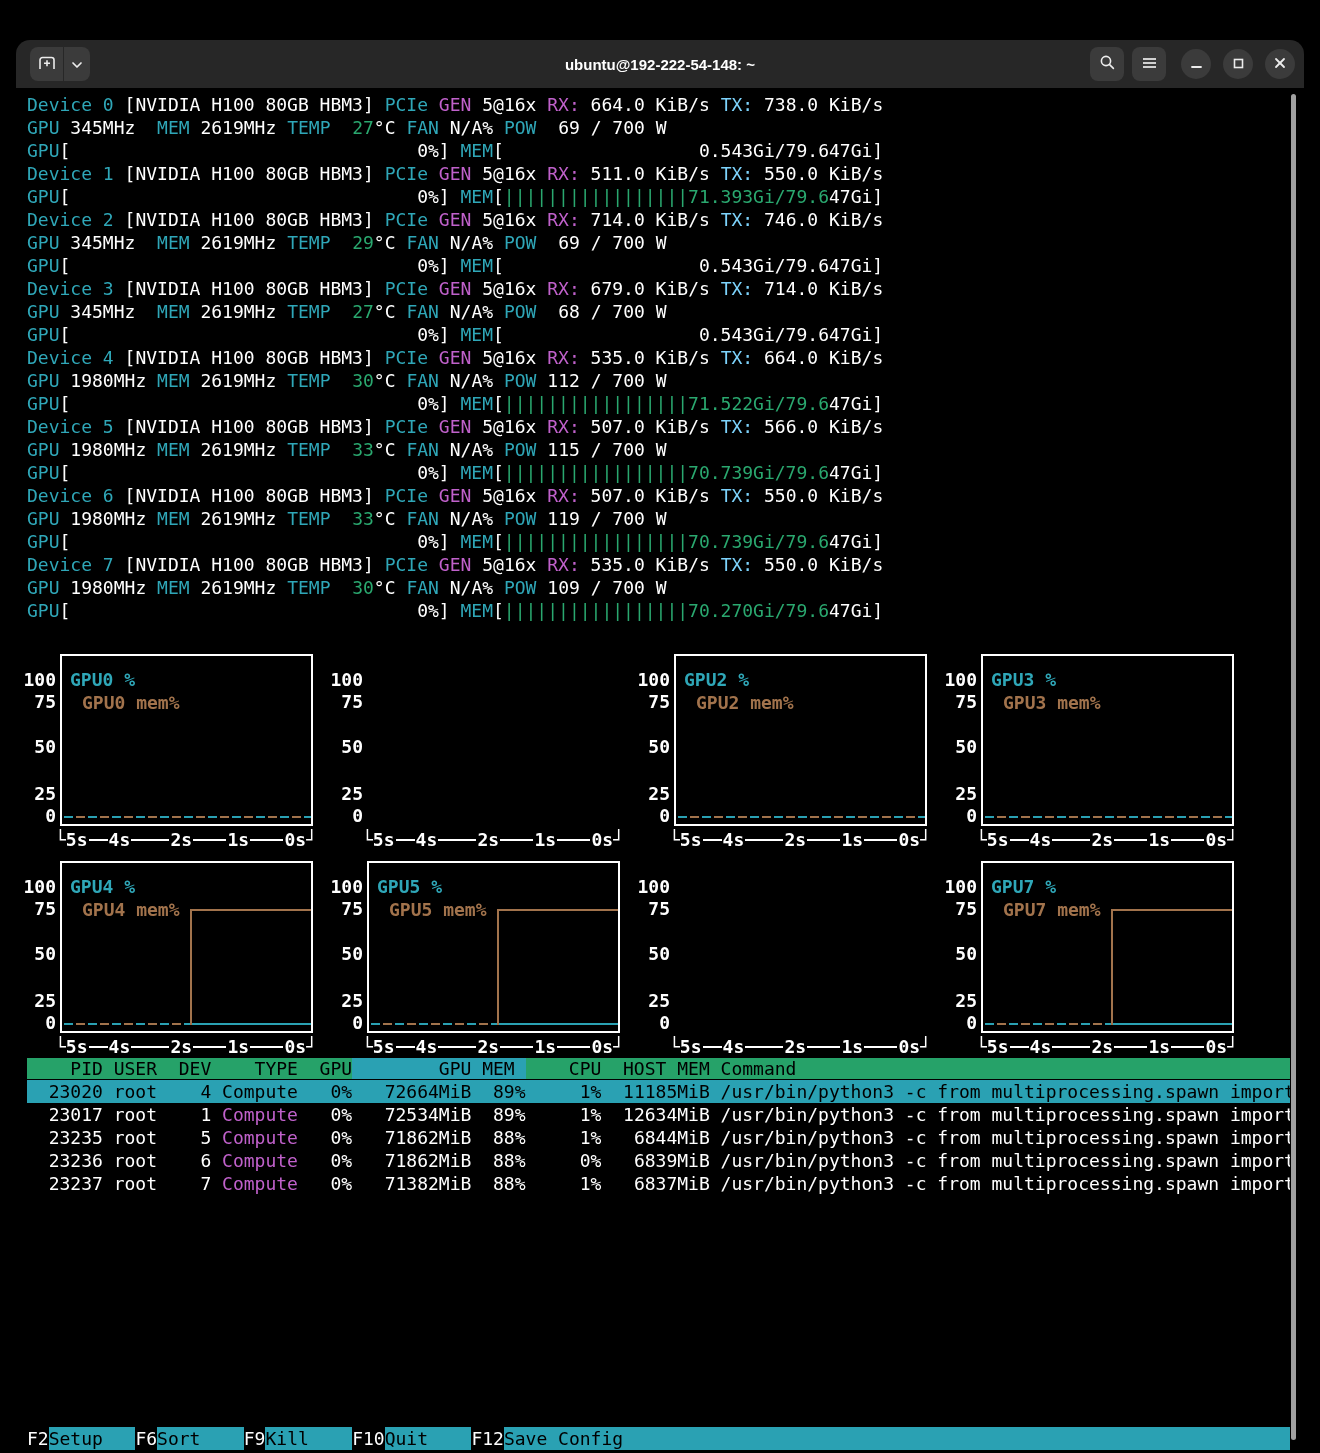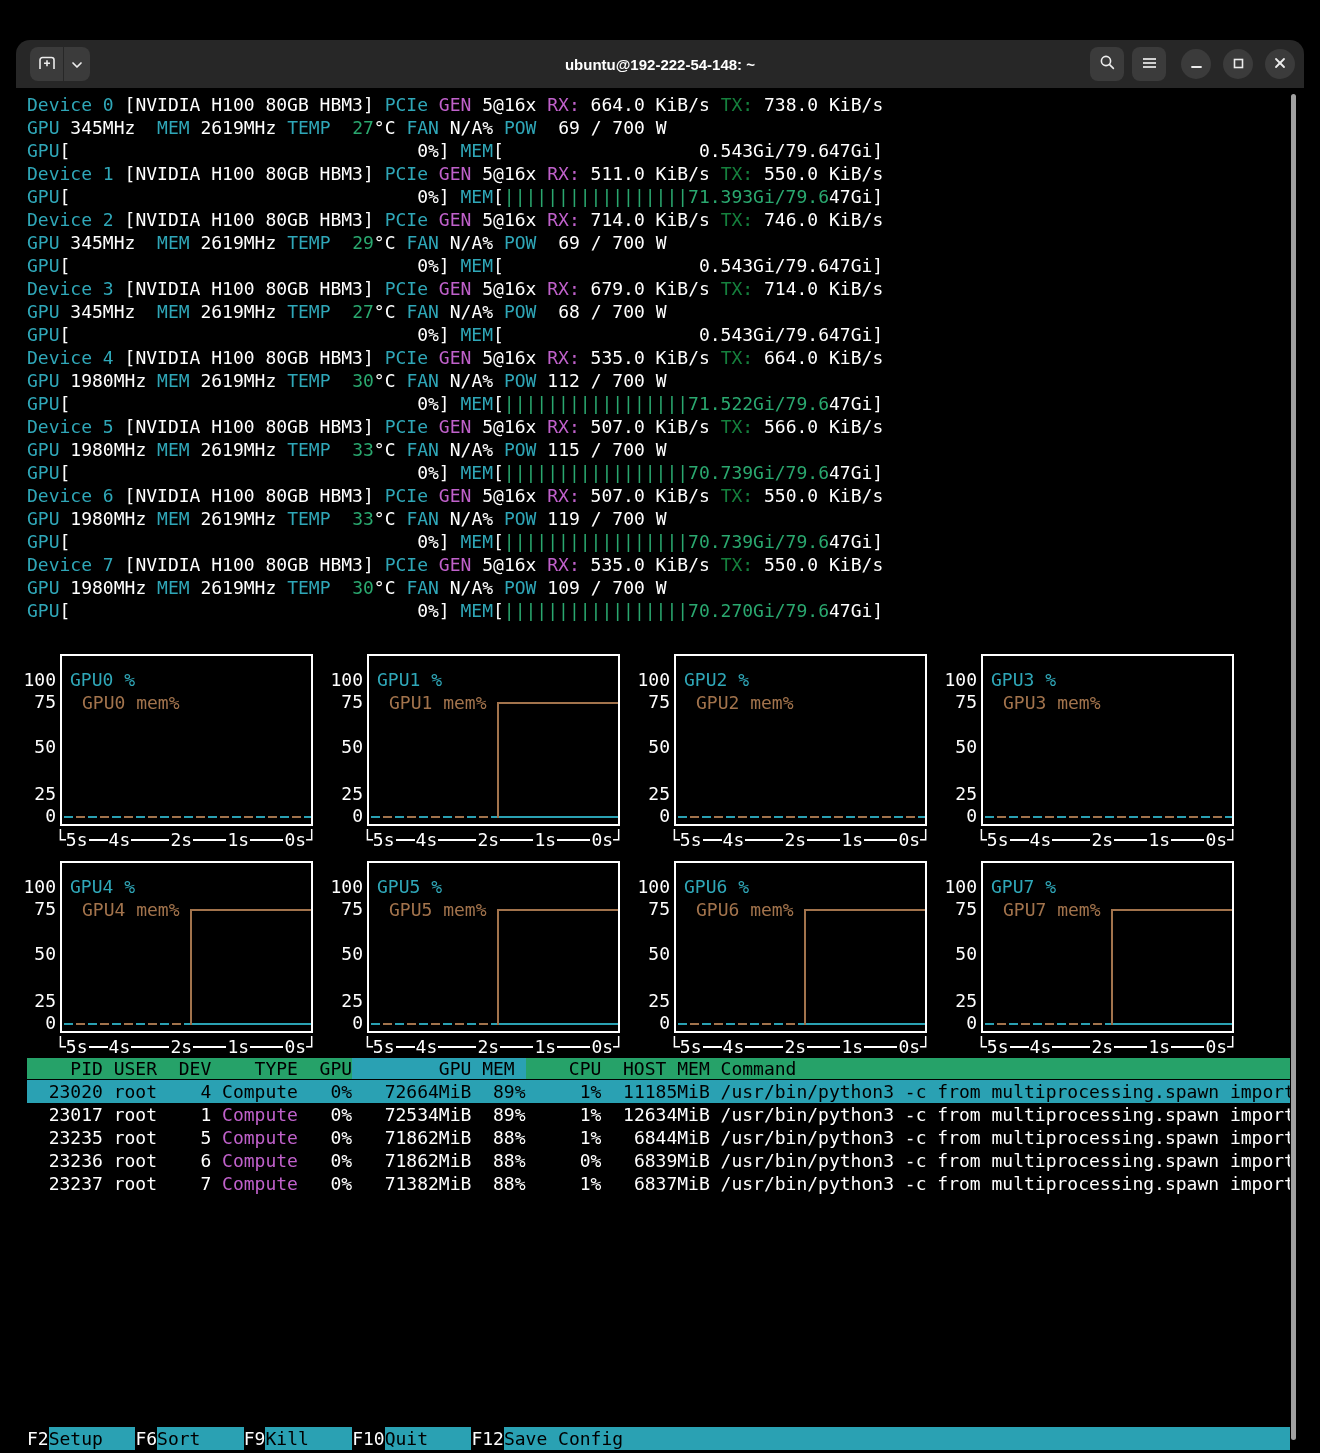--- a/index.html
+++ b/index.html
@@ -12,25 +12,25 @@
             color:#ffffff;font-weight:bold;font-size:15px;}
   .btn-group{position:absolute;left:14px;top:7px;height:34px;display:flex;background:#3b3b3b;border-radius:8px;overflow:hidden;}
   .btn-group .seg{border:none;background:transparent;width:33px;height:34px;display:flex;align-items:center;justify-content:center;cursor:pointer;padding:0;}
   .btn-group .seg + .seg{border-left:1px solid #272727;width:27px;}
   .tb-sq{position:absolute;top:7px;width:34px;height:34px;background:#3b3b3b;border:none;border-radius:8px;
          display:flex;align-items:center;justify-content:center;cursor:pointer;padding:0;}
   .tb-circ{position:absolute;top:9px;width:30px;height:30px;background:#3b3b3b;border:none;border-radius:50%;
            display:flex;align-items:center;justify-content:center;cursor:pointer;padding:0;}
   
   pre.tl{margin:0;font:inherit;white-space:pre;}
-  .c-teal{color:#2fa7b8}.c-w{color:#ffffff}.c-mag{color:#c061cb}.c-vio{color:#15803d}
+  .c-teal{color:#2fa7b8}.c-w{color:#ffffff}.c-mag{color:#c061cb}.c-vio{color:#7dd3fc}
   .c-grn{color:#2aa86f}
   #device-list{position:absolute;left:27px;top:69px;}
   
-  .graph-wrap{position:absolute;width:306px;height:198px;}
+  .graph-wrap{position:absolute;width:306px;height:198px;font-weight:bold;}
   .yl{position:absolute;width:42px;height:23px;text-align:right;color:#fff;}
   .gbox{position:absolute;left:46px;top:0;width:253px;height:172px;border:2px solid #fff;box-sizing:border-box;background:#000;}
   .lg1{position:absolute;left:8px;top:12px;color:#2fa7b8;}
   .lg2{position:absolute;left:20px;top:35px;color:#a2734c;}
   .base-dash{position:absolute;height:2px;top:160px;
      background:repeating-linear-gradient(to right,#2aa1b3 0 9px,rgba(0,0,0,0) 9px 12px,#a2734c 12px 21px,rgba(0,0,0,0) 21px 24px);}
   .base-cyan{position:absolute;height:2px;top:160px;background:#2aa1b3;}
   .step-v{position:absolute;width:2px;top:46px;height:116px;background:#a2734c;}
   .step-h{position:absolute;height:2px;top:46px;background:#a2734c;}
   .xaxis{position:absolute;left:41px;top:174px;width:262px;height:23px;display:flex;align-items:center;color:#fff;}
@@ -163,28 +163,20 @@
           <span class="xline" style="flex-grow:3.5"></span>
           <span>0s┘</span>
         </div>
       </div>
       <div class="graph-wrap" style="left:321px;top:630px">
         <div class="yl" style="top:14px">100</div>
         <div class="yl" style="top:36px">75</div>
         <div class="yl" style="top:81px">50</div>
         <div class="yl" style="top:128px">25</div>
         <div class="yl" style="top:150px">0</div>
-        <div class="gbox">
-          <div class="lg1">GPU1 %</div>
-          <div class="lg2">GPU1 mem%</div>
-          <div class="base-dash" style="left:2px;width:126px"></div>
-          <div class="base-cyan" style="left:128px;width:121px"></div>
-          <div class="step-v" style="left:128px"></div>
-          <div class="step-h" style="left:130px;width:119px"></div>
-        </div>
         <div class="xaxis">
           <span>└5s</span>
           <span class="xline" style="flex-grow:2"></span>
           <span>4s</span>
           <span class="xline" style="flex-grow:4"></span>
           <span>2s</span>
           <span class="xline" style="flex-grow:3.5"></span>
           <span>1s</span>
           <span class="xline" style="flex-grow:3.5"></span>
           <span>0s┘</span>
@@ -287,28 +279,20 @@
           <span class="xline" style="flex-grow:3.5"></span>
           <span>0s┘</span>
         </div>
       </div>
       <div class="graph-wrap" style="left:628px;top:837px">
         <div class="yl" style="top:14px">100</div>
         <div class="yl" style="top:36px">75</div>
         <div class="yl" style="top:81px">50</div>
         <div class="yl" style="top:128px">25</div>
         <div class="yl" style="top:150px">0</div>
-        <div class="gbox">
-          <div class="lg1">GPU6 %</div>
-          <div class="lg2">GPU6 mem%</div>
-          <div class="base-dash" style="left:2px;width:126px"></div>
-          <div class="base-cyan" style="left:128px;width:121px"></div>
-          <div class="step-v" style="left:128px"></div>
-          <div class="step-h" style="left:130px;width:119px"></div>
-        </div>
         <div class="xaxis">
           <span>└5s</span>
           <span class="xline" style="flex-grow:2"></span>
           <span>4s</span>
           <span class="xline" style="flex-grow:4"></span>
           <span>2s</span>
           <span class="xline" style="flex-grow:3.5"></span>
           <span>1s</span>
           <span class="xline" style="flex-grow:3.5"></span>
           <span>0s┘</span>

